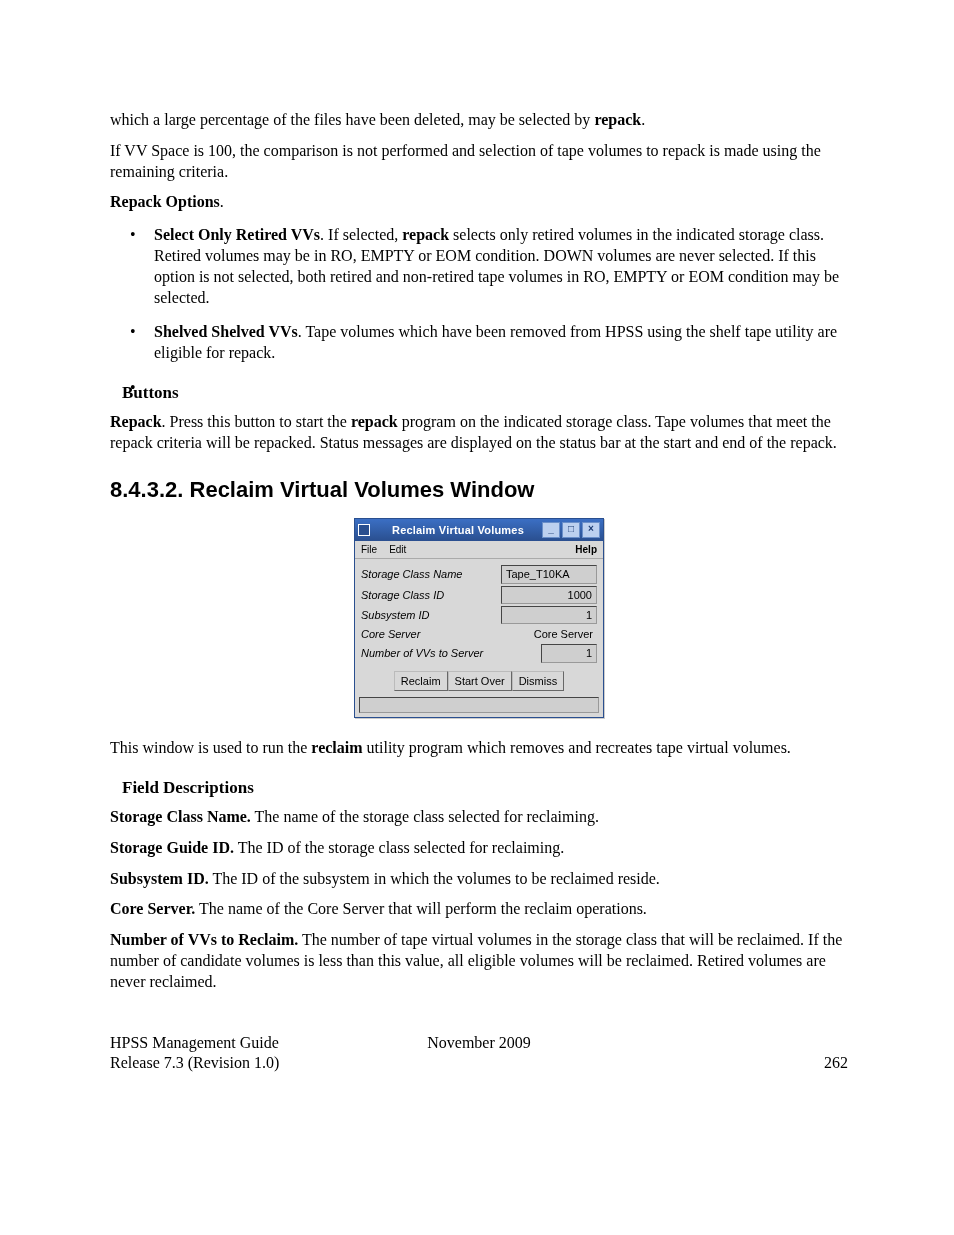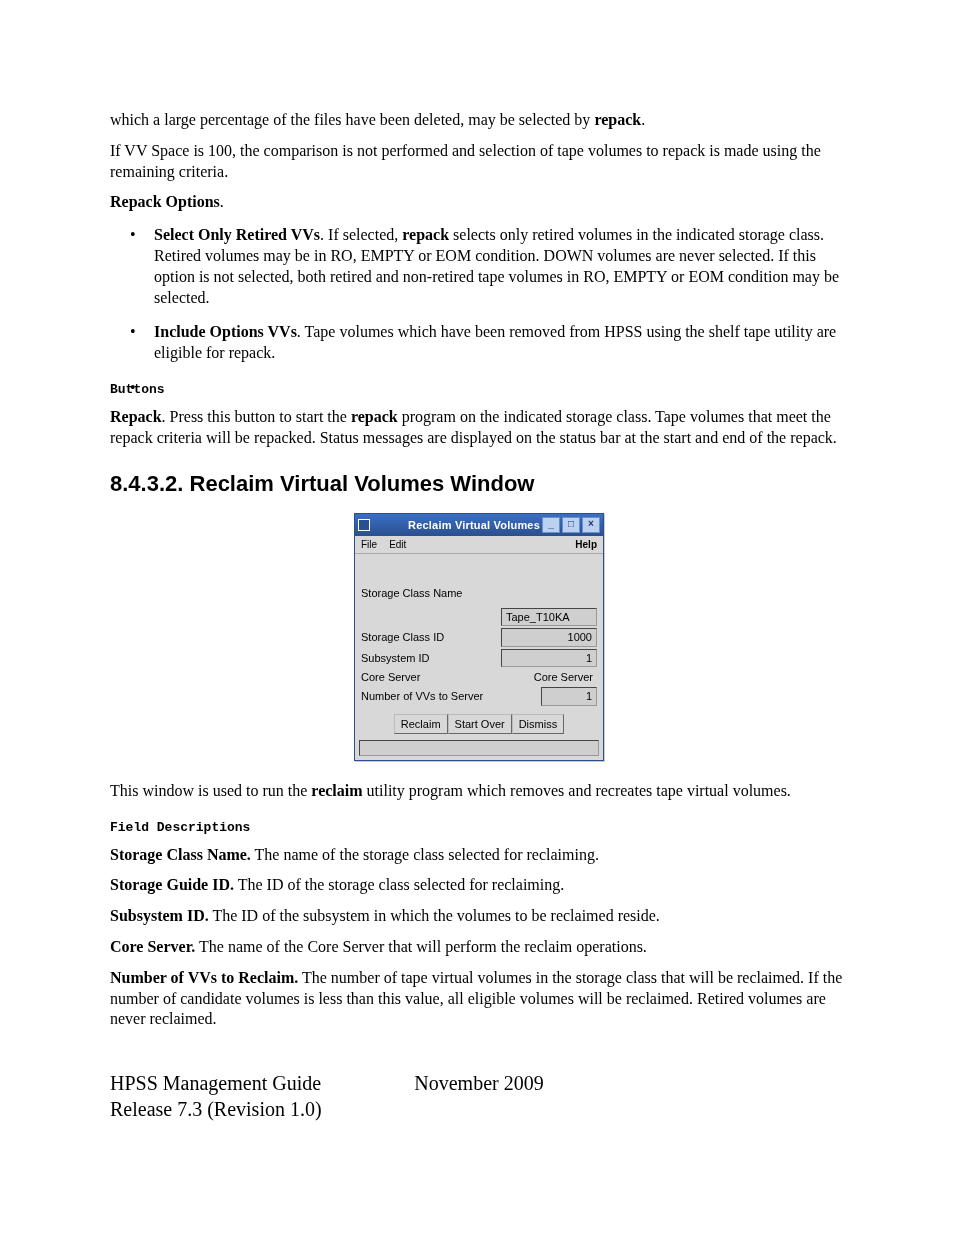--- a/index.html
+++ b/index.html
@@ -6,24 +6,24 @@
     font-family: "Times New Roman", Times, serif;
     font-size: 16px;
     color: #000;
     background: #fff;
     margin: 0;
     padding: 110px 106px 80px 110px;
     line-height: 1.3;
   }
   p { margin: 0 0 10px 0; }
   .section-h3 {
-    font-family: Liberation Mono, monospace;
+    font-family: Liberation Serif, serif;
     font-weight: bold;
-    font-size: 13px;
-    margin: 18px 0 8px 0;
+    font-size: 17px;
+    margin: 18px 0 8px 12px;
   }
   .section-h2 {
     font-family: Arial, Helvetica, sans-serif;
     font-weight: bold;
     font-size: 22px;
     margin: 22px 0 14px 0;
   }
   ul.bullets {
     list-style: none;
     padding: 0;
@@ -37,21 +37,21 @@
   ul.bullets > li::before {
     content: "•";
     position: absolute;
     left: 20px;
     top: 0;
   }
   .footer {
     display: flex;
     justify-content: space-between;
     margin-top: 40px;
-    font-size: 20px;
+    font-size: 16px;
   }
   .footer .left { flex: 1; }
   .footer .center { flex: 1; text-align: center; }
   .footer .right { flex: 1; text-align: right; }
 
   
   .dialog-wrap {
     display: flex;
     justify-content: center;
     margin: 10px 0 20px 0;
@@ -73,21 +73,21 @@
     padding: 2px 3px;
     height: 18px;
   }
   .titlebar .sys-icon {
     width: 12px; height: 12px;
     box-sizing: border-box;
     border: 1px solid #fff;
     margin-right: 6px;
     background: #2a4f8f;
   }
-  .titlebar .title-text { flex: 1; text-align: right; font-size: 11px; letter-spacing: .2px;}
+  .titlebar .title-text { flex: 1; text-align: center; font-size: 11px; letter-spacing: .2px;}
   .titlebar .win-btn {
     width: 16px; height: 14px;
     background: #bcd0ef;
     border: 1px solid #6a8fc9;
     margin-left: 2px;
     color: #1a3a72;
     font-size: 10px;
     line-height: 12px;
     text-align: center;
     cursor: default;
@@ -101,21 +101,21 @@
   }
   .menubar .m-item { margin-right: 12px; cursor: default; }
   .menubar .m-item.help { margin-left: auto; margin-right: 0; font-weight: bold;}
   .fields { padding: 4px 6px 2px 6px; }
   .row {
     display: flex;
     align-items: center;
     margin: 2px 0;
     font-size: 11px;
   }
-  .row .lbl { flex: 1; }
+  .row .lbl { flex: 1; font-style: italic; }
   .row .val {
     width: 86px;
     text-align: right;
     padding: 1px 4px;
   }
   .row .val.boxed {
     background: #cfcfcf;
     border: 1px inset #999;
   }
   .row .val.plain { border: none; background: transparent; }
@@ -150,21 +150,21 @@
 
 <p>
   <b>Repack Options</b><span>.</span>
 </p>
 
 <ul class="bullets">
   <li>
     <b>Select Only Retired VVs</b><span>. If selected, </span><b>repack</b><span> selects only retired volumes in the indicated storage class. Retired volumes may be in RO, EMPTY or EOM condition. DOWN volumes are never selected. If this option is not selected, both retired and non-retired tape volumes in RO, EMPTY or EOM condition may be selected.</span>
   </li>
   <li>
-    <b>Include Options VVs</b><span>. Tape volumes which have been removed from HPSS using the shelf tape utility are eligible for repack.</span>
+    <b>Shelved Shelved VVs</b><span>. Tape volumes which have been removed from HPSS using the shelf tape utility are eligible for repack.</span>
   </li>
   <li></li>
 </ul>
 
 <div class="section-h3">Buttons</div>
 
 <p>
   <b>Repack</b><span>. Press this button to start the </span><b>repack</b><span> program on the indicated storage class. Tape volumes that meet the repack criteria will be repacked. Status messages are displayed on the status bar at the start and end of the repack.</span>
 </p>
 
@@ -180,21 +180,21 @@
       <span class="win-btn">×</span>
     </div>
     <div class="menubar">
       <span class="m-item">File</span>
       <span class="m-item">Edit</span>
       <span class="m-item help">Help</span>
     </div>
     <div class="fields">
       <div class="row">
         <span class="lbl">Storage Class Name</span>
-        <span class="val boxed" style="text-align:left;margin-top:48px;">Tape_T10KA</span>
+        <span class="val boxed" style="text-align:left;">Tape_T10KA</span>
       </div>
       <div class="row">
         <span class="lbl">Storage Class ID</span>
         <span class="val boxed">1000</span>
       </div>
       <div class="row">
         <span class="lbl">Subsystem ID</span>
         <span class="val boxed">1</span>
       </div>
       <div class="row">
@@ -230,14 +230,15 @@
 <div class="footer">
   <div class="left">
     <div>HPSS Management Guide</div>
     <div>Release 7.3 (Revision 1.0)</div>
   </div>
   <div class="center">
     <div>November 2009</div>
   </div>
   <div class="right">
     <div>&nbsp;</div>
+    <div>262</div>
   </div>
 </div>
 
 </body></html>

